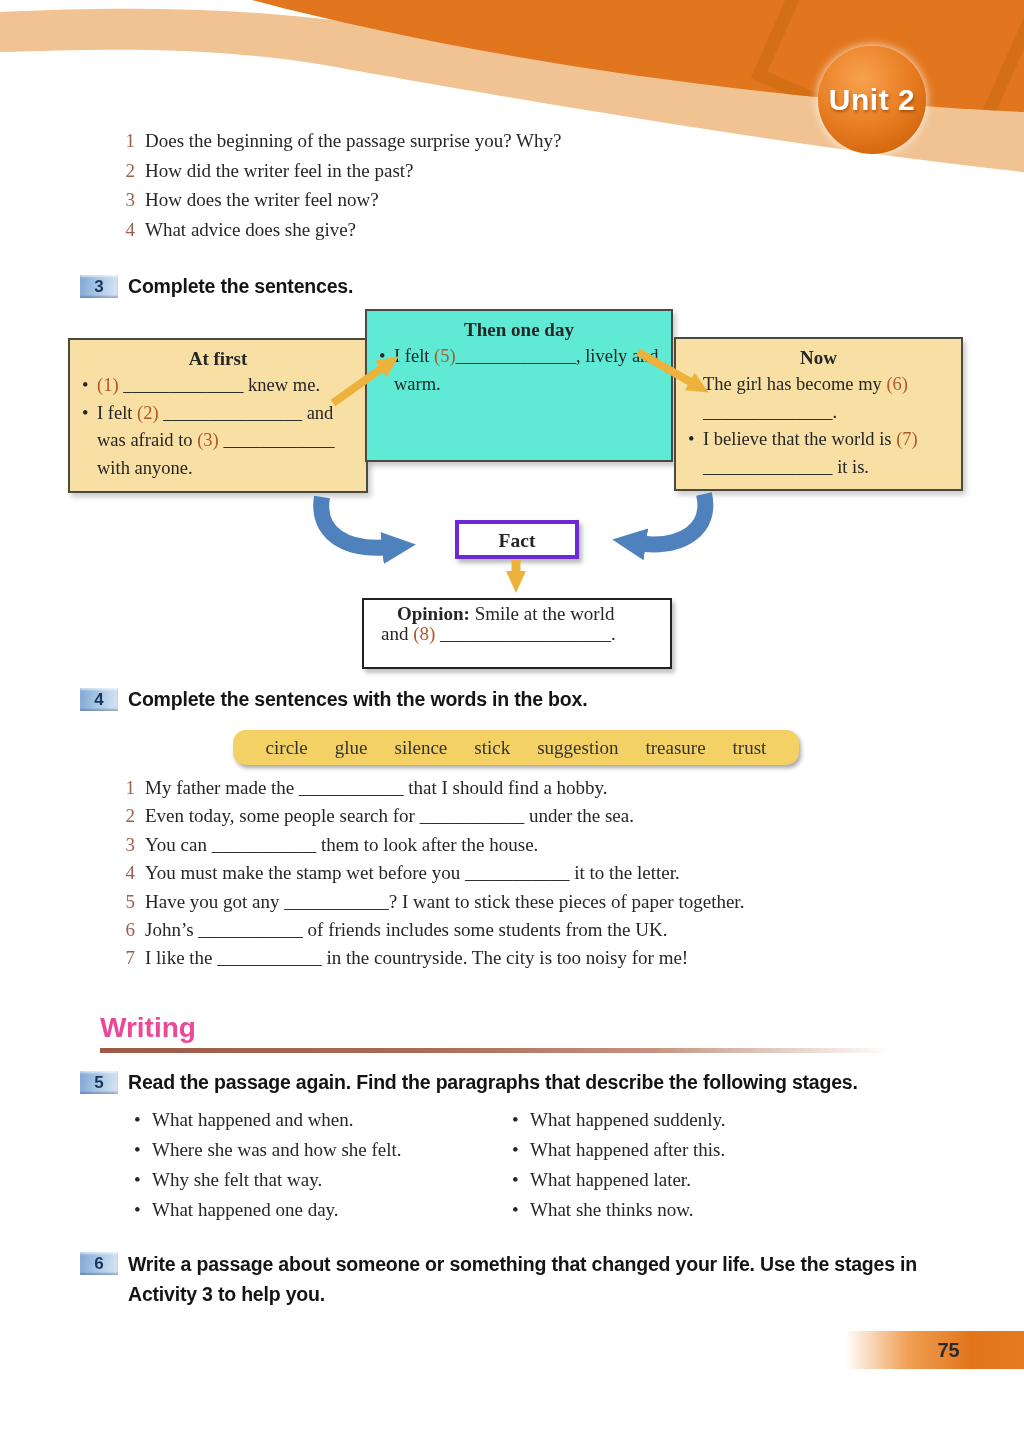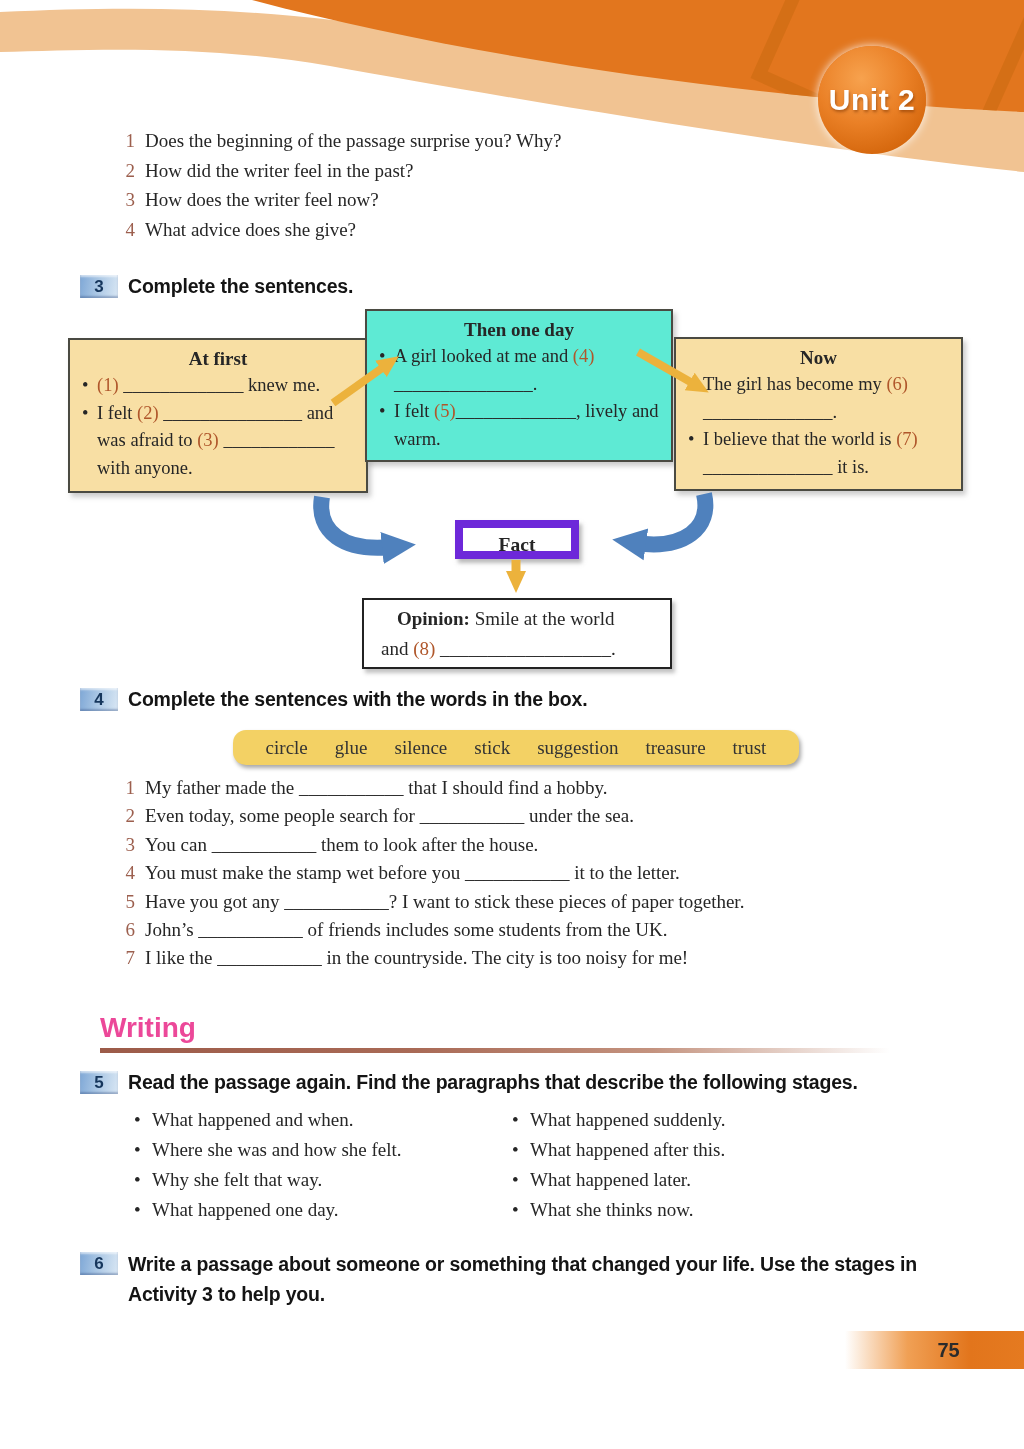--- a/index.html
+++ b/index.html
@@ -45,27 +45,27 @@
   }
   .dg-yellow { background:#f8dfa4; }
   .dg-green  { background:#5eead4; }
   .bx-title { text-align:center; font-weight:bold; font-size:19px; line-height:26px; }
   .bx-item { position:relative; padding-left:18px; }
   .bx-item::before { content:"\2022"; position:absolute; left:3px; }
   .seg-num { color:#b0572b; }
   .seg-bold { font-weight:bold; }
   .fact-box {
     position:absolute; left:455px; top:520px; width:124px; height:39px;
-    background:#ffffff; border:8px solid #6d28d9; box-shadow:3px 4px 4px rgba(120,120,120,.5);
+    background:#ffffff; border:4px solid #6d28d9; box-shadow:3px 4px 4px rgba(120,120,120,.5);
     text-align:center; font-weight:bold; font-size:19.5px; line-height:34px;
   }
   .opinion-box {
     position:absolute; left:362px; top:598px; width:310px; height:71px;
     background:#ffffff; border:2px solid #222222; box-shadow:3px 4px 4px rgba(120,120,120,.45);
-    font-size:19px; line-height:30px; padding:4px 26px 4px 17px; text-indent:16px;
+    font-size:19px; line-height:20px; padding:4px 26px 4px 17px; text-indent:16px;
   }
   .arrows-svg { position:absolute; left:0; top:0; pointer-events:none; }
   
   .word-box {
     position:absolute; left:233px; top:730px; width:566px; height:35px;
     background:#f3d164; border-radius:13px; box-shadow:2px 3px 4px rgba(0,0,0,.35);
     display:flex; align-items:center; justify-content:center; gap:27px;
     font-size:19px; color:#333333;
   }
   
@@ -130,21 +130,20 @@
   </div>
 
   <div class="dg-box dg-yellow" style="left:68px; top:338px; width:300px; height:155px; z-index:1;">
     <div class="bx-title">At first</div>
     <div class="bx-item"><span class="seg-num">(1)</span><span> _____________ knew me.</span></div>
     <div class="bx-item"><span>I felt </span><span class="seg-num">(2)</span><span> _______________ and was afraid to </span><span class="seg-num">(3)</span><span> ____________ with anyone.</span></div>
   </div>
 
   <div class="dg-box dg-green" style="left:365px; top:309px; width:308px; height:153px; z-index:2;">
     <div class="bx-title">Then one day</div>
-    <div class="bx-item"><span>A girl looked at me and </span><span class="seg-num">(4)</span><span> _______________.</span></div>
     <div class="bx-item"><span>I felt </span><span class="seg-num">(5)</span><span>_____________, lively and warm.</span></div>
   </div>
 
   <div class="dg-box dg-yellow" style="left:674px; top:337px; width:289px; height:154px; z-index:3;">
     <div class="bx-title">Now</div>
     <div class="bx-item"><span>The girl has become my </span><span class="seg-num">(6)</span><span> ______________.</span></div>
     <div class="bx-item"><span>I believe that the world is </span><span class="seg-num">(7)</span><span> ______________ it is.</span></div>
   </div>
 
   <div class="fact-box">Fact</div>

